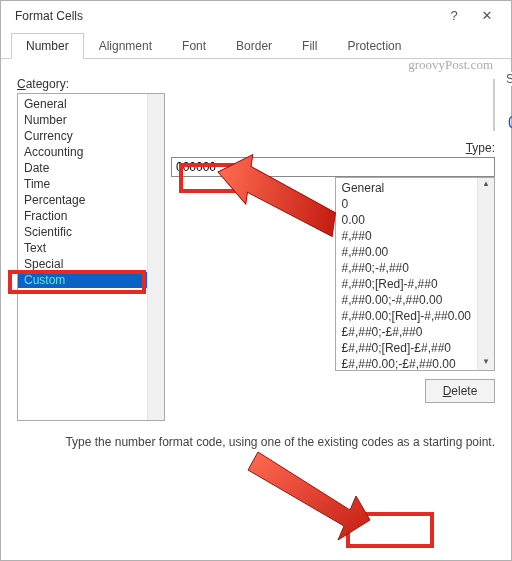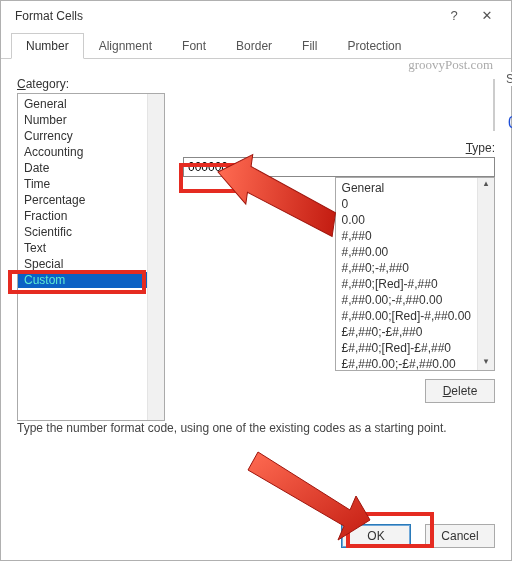--- a/index.html
+++ b/index.html
@@ -6,21 +6,21 @@
   .canvas{position:relative;width:512px;height:561px;box-sizing:border-box;background:#dcdcdc;}
   .dialog{position:relative;width:100%;height:100%;background:#fff;border:1px solid #b0b0b0;box-shadow:0 2px 4px rgba(0,0,0,0.25);box-sizing:border-box;}
   .titlebar{display:flex;align-items:center;padding:4px 6px 2px 14px;height:28px;box-sizing:border-box;}
   .titlebar .title{flex:1;font-size:12px;color:#333;}
   .tb-btn{width:36px;height:22px;text-align:center;line-height:22px;font-size:13px;color:#555;}
   .tb-btn.help{width:30px;}
   .tabs{display:flex;align-items:flex-end;padding:0 10px;height:26px;box-sizing:border-box;border-bottom:1px solid #ccc;margin-top:4px;}
   .tab{padding:5px 14px;font-size:12px;color:#555;border:1px solid transparent;position:relative;top:1px;}
   .tab.active{border:1px solid #ccc;border-bottom:1px solid #fff;background:#fff;color:#333;}
   .body{position:absolute;left:0;right:0;top:62px;bottom:0;padding:14px 16px 16px 16px;box-sizing:border-box;}
-  .row1{display:flex;gap:18px;}
+  .row1{display:flex;gap:6px;}
   .cat-col{width:148px;display:flex;flex-direction:column;}
   .lbl{font-size:12px;color:#333;margin-bottom:2px;}
   .u{text-decoration:underline;}
   .cat-list{height:328px;border:1px solid #aaa;box-sizing:border-box;background:#fff;display:flex;position:relative;}
   .cat-scroll{width:16px;background:#f1f1f1;border-left:1px solid #e4e4e4;}
   .cat-items{flex:1;padding:2px 0;position:relative;overflow:hidden;}
   .cat-item{padding:1px 6px;font-size:12px;color:#333;white-space:nowrap;}
   .cat-item.sel{background:#0b61c4;color:#5eead4;}
   .right-col{flex:1;display:flex;flex-direction:column;align-items:flex-end;}
   .sample-box{border:1px solid #ccc;height:50px;position:relative;margin-bottom:10px;margin-top:2px;}
@@ -30,21 +30,21 @@
   .type-input{height:20px;border:1px solid #888;padding:1px 4px;font-size:12px;width:100%;box-sizing:border-box;}
   .fmt-box{height:194px;border:1px solid #aaa;margin-top:0px;display:flex;box-sizing:border-box;}
   .fmt-items{flex:1;padding:2px 0;overflow:hidden;}
   .fmt-item{padding:0px 6px;font-size:12px;line-height:16px;color:#333;white-space:nowrap;}
   .fmt-scroll{width:16px;background:#f1f1f1;border-left:1px solid #e4e4e4;position:relative;}
   .fmt-scroll .arrow{position:absolute;left:0;right:0;height:14px;text-align:center;font-size:9px;color:#555;}
   .fmt-scroll .arrow.up{top:0;}
   .fmt-scroll .arrow.dn{bottom:0;}
   .delete-row{display:flex;justify-content:flex-end;margin-top:8px;}
   .btn{min-width:70px;height:24px;border:1px solid #aaa;background:#f3f3f3;text-align:center;font-size:12px;padding:0 12px;line-height:22px;color:#333;box-sizing:border-box;}
-  .hint{font-size:12px;color:#444;margin-top:0;}
+  .hint{font-size:12px;color:#444;margin-top:14px;text-align:right;}
   .btn-row{position:absolute;right:16px;bottom:12px;display:flex;gap:14px;align-items:center;}
   .btn.primary{border:1px solid #2a7ab9;box-shadow:0 0 0 1px #6fa8d9 inset;}
   .watermark{position:absolute;right:18px;top:-6px;font-size:13px;color:#ababab;font-family:Georgia,serif;}
   
   .hl{position:absolute;border:4px solid #e52b21;box-sizing:border-box;pointer-events:none;}
   .arrow-svg{position:absolute;pointer-events:none;}
 </style>
 </head>
 <body>
 
@@ -124,24 +124,20 @@
           </div>
 
           <div class="delete-row">
             <div class="btn"><span class="u">D</span><span>elete</span></div>
           </div>
         </div>
       </div>
 
       <div class="hint">Type the number format code, using one of the existing codes as a starting point.</div>
 
-      <div class="btn-row">
-        <div class="btn primary">OK</div>
-        <div class="btn">Cancel</div>
-      </div>
 
     </div>
   </div>
 
   <div class="hl" style="left:8px;top:270px;width:138px;height:24px;"></div>
   <div class="hl" style="left:179px;top:163px;width:62px;height:30px;"></div>
   <div class="hl" style="left:346px;top:512px;width:88px;height:36px;"></div>
 
   <svg class="arrow-svg" style="left:200px;top:140px;" width="160" height="100">
     <defs>

